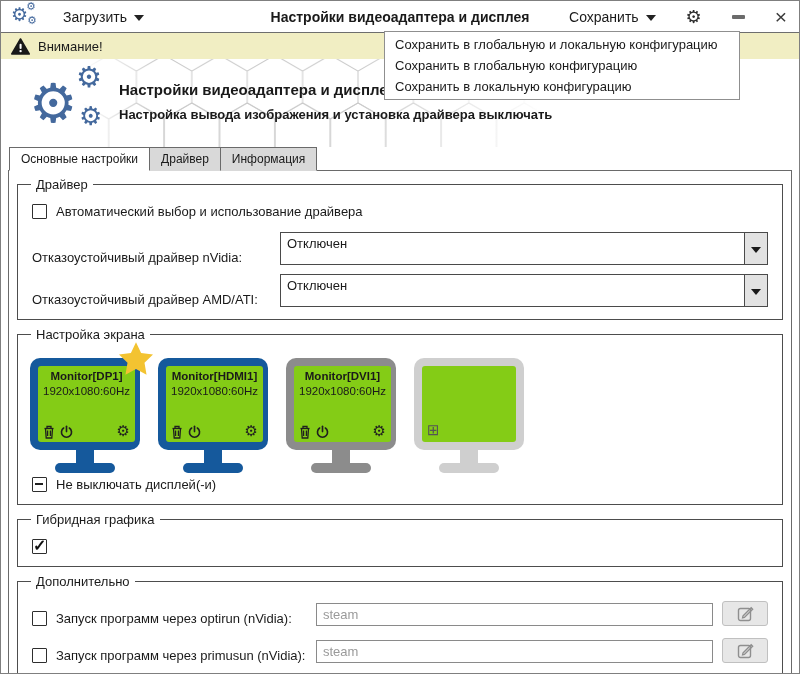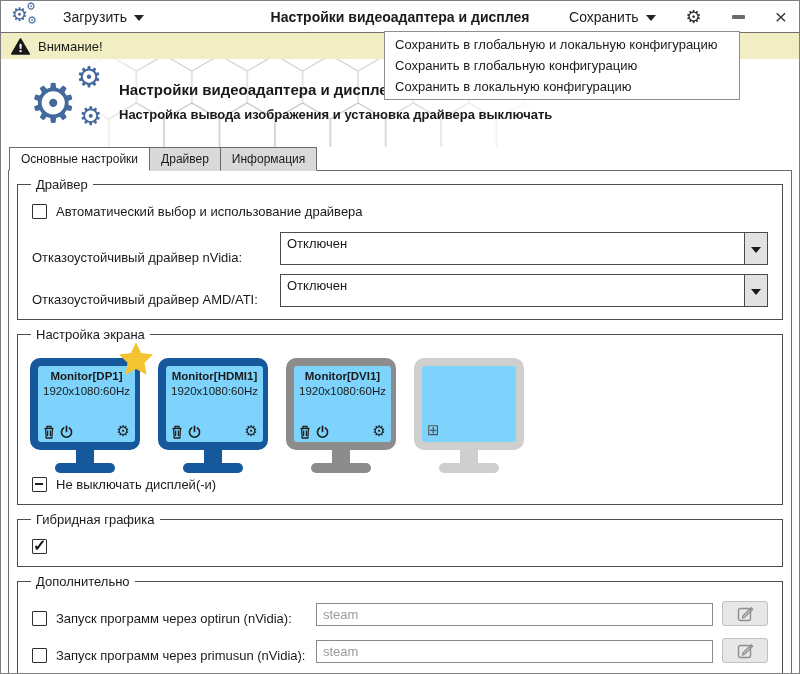--- a/index.html
+++ b/index.html
@@ -61,21 +61,21 @@
   .combo-btn { flex: 0 0 23px; background: #e2e2e2; border-left: 1px solid #4a4a4a; display: flex; align-items: center; justify-content: center; }
   .combo-btn .caret { border-top-color: #1a1a1a; }
   .txtinput { flex: 1 1 auto; height: 23px; border: 1px solid #8a8a8a; font-size: 13px; padding: 0 6px; font-family: "Liberation Sans", sans-serif; color: #0f766e; background: #fff; }
   .txtinput::placeholder { color: #9a9a9a; }
   .editbtn { flex: 0 0 46px; height: 25px; margin-left: 9px; background: #e7e7e7; border: 1px solid #c0c0c0; border-radius: 3px; display: flex; align-items: center; justify-content: center; }
 
   
   .monrow { display: flex; gap: 18px; padding: 14px 4px 2px 6px; }
   .monitor { width: 110px; position: relative; }
   .mon-frame { height: 92px; border-radius: 10px; padding: 8px; display: flex; }
-  .mon-screen { background: #7dd3fc; border-radius: 3px; flex: 1; display: flex; flex-direction: column; align-items: center; padding: 4px 5px 3px 5px; position: relative; justify-content: space-between; }
+  .mon-screen { background: #84cc16; border-radius: 3px; flex: 1; display: flex; flex-direction: column; align-items: center; padding: 4px 5px 3px 5px; position: relative; justify-content: space-between; }
   .mon-name { font-size: 11.5px; font-weight: bold; white-space: nowrap; }
   .mon-res { font-size: 11.5px; margin-top: 3px; white-space: nowrap; }
   .mon-icons { margin-top: auto; width: 100%; display: flex; align-items: center; gap: 5px; }
   .mon-gear { margin-left: auto; font-size: 15px; color: #1f1f1f; }
   .mon-neck { width: 18px; height: 13px; margin: 0 auto; }
   .mon-base { width: 60px; height: 10px; border-radius: 5px; margin: 0 auto; }
   .blue .mon-frame, .blue .mon-neck, .blue .mon-base { background: #15599c; }
   .gray .mon-frame, .gray .mon-neck, .gray .mon-base { background: #8c8c8c; }
   .light .mon-frame, .light .mon-neck, .light .mon-base { background: #cfcfcf; }
   .star { position: absolute; top: -16px; right: -13px; z-index: 5; }

